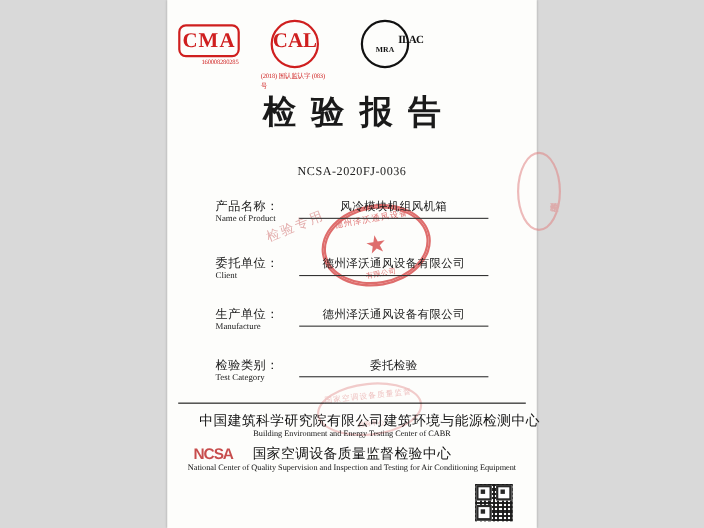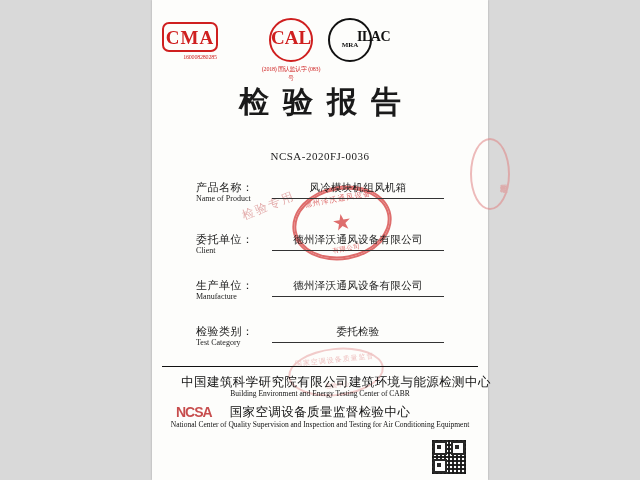--- a/index.html
+++ b/index.html
@@ -6,27 +6,27 @@
   body{width:640px;height:480px;overflow:hidden;font-family:"Liberation Serif",serif;}
   #page{position:relative;width:640px;height:480px;background:#d9d9d9;}
   #sheet{position:absolute;left:152px;top:0;width:336px;height:480px;background:#fdfdfb;box-shadow:0 0 2px rgba(0,0,0,.25);}
   
   #marks{position:absolute;left:160px;top:10px;width:320px;height:62px;}
   .mark{position:absolute;}
   .cma-box{left:2px;top:12px;width:76px;}
   .cma-oval{width:56px;height:30px;border:2.5px solid #cf1f1f;border-radius:7px;box-sizing:border-box;display:flex;align-items:center;justify-content:center;}
   .cma-txt{color:#cf1f1f;font-family:"Liberation Serif",serif;font-weight:bold;font-size:19px;letter-spacing:1px;line-height:19px;}
   .cma-sub{color:#cf1f1f;font-size:6px;text-align:center;margin-top:2px;letter-spacing:-0.2px;}
-  .cal-box{left:100px;top:8px;width:62px;text-align:center;}
+  .cal-box{left:77px;top:8px;width:62px;text-align:left;}
   .cal-circle{width:40px;height:40px;border:2.5px solid #cf1f1f;border-radius:50%;margin:0 auto;position:relative;}
   .cal-circle span{position:absolute;left:0;right:0;top:7px;color:#cf1f1f;font-size:19px;font-weight:bold;font-family:"Liberation Serif",serif;}
   .cal-sub{color:#cf1f1f;font-size:6px;margin-top:3px;letter-spacing:-0.2px;}
   .ilac-box{left:162px;top:8px;width:56px;text-align:center;}
   .ilac-circle{width:40px;height:40px;border:2.5px solid #111;border-radius:50%;margin:0 auto;display:flex;align-items:center;justify-content:center;flex-direction:column;}
-  .ilac-t1{font-size:14px;font-weight:bold;color:#111;letter-spacing:-0.5px;line-height:9px;margin-left:47px;}
+  .ilac-t1{font-size:10px;font-weight:bold;color:#111;letter-spacing:-0.5px;line-height:9px;margin-left:47px;}
   .ilac-t2{font-size:7px;font-weight:bold;color:#111;line-height:8px;}
   .cnas-box{left:218px;top:16px;width:74px;text-align:center;}
   .cnas-txt{font-size:20px;font-weight:bold;color:#111;letter-spacing:-0.5px;font-family:"Liberation Sans",sans-serif;}
   .cnas-line{height:2px;background:#111;margin:1px 4px 0 4px;}
   .cn-box{left:294px;top:8px;width:64px;}
   .cn-box div{font-family:"Liberation Sans",sans-serif;font-size:7.5px;font-weight:bold;color:#111;line-height:9.5px;}
   
   #title-cn{position:absolute;left:0;right:0;top:82px;text-align:center;font-size:30px;letter-spacing:14px;color:#1a1a1a;font-family:"DejaVu Serif",serif;font-weight:bold;text-indent:14px;}
   #title-en{position:absolute;left:0;right:0;top:124px;text-align:center;font-size:20px;letter-spacing:2px;color:#222;font-family:"Liberation Serif",serif;}
   #report-no{position:absolute;left:0;right:0;top:150px;text-align:center;font-size:11px;color:#222;letter-spacing:.5px;}

